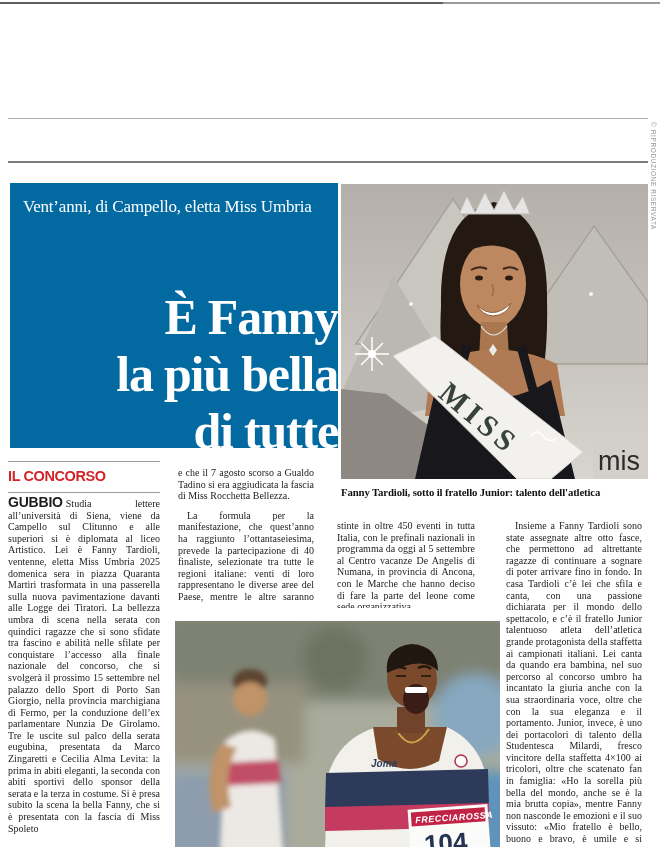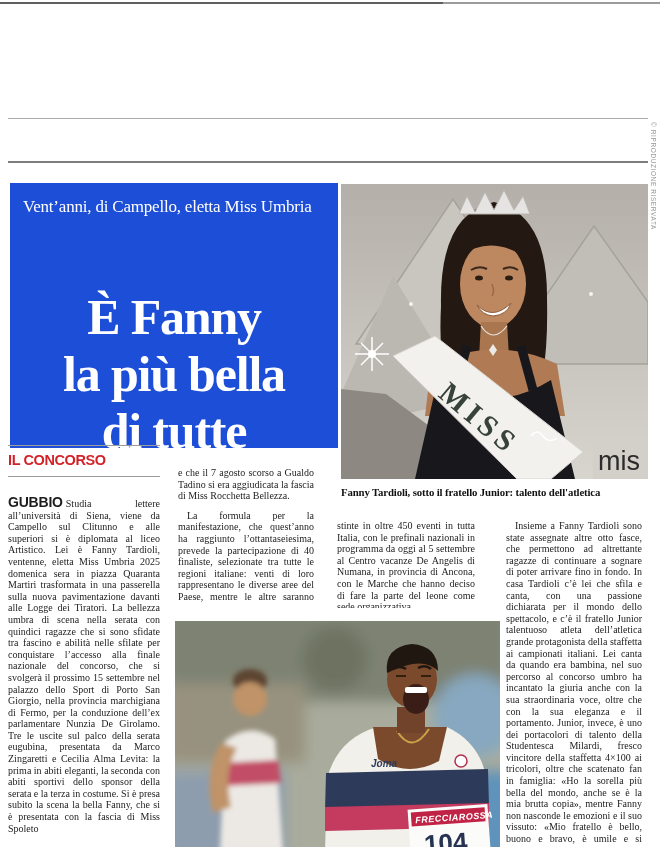--- a/index.html
+++ b/index.html
@@ -17,37 +17,37 @@
   .masthead{position:absolute;left:9px;top:8px;font-weight:bold;font-size:47px;
             letter-spacing:-1px;color:#9c1526;white-space:nowrap;}
   .masthead .amp{font-size:36px;font-style:italic;color:#e3197d;padding:0 5px;}
 
   
   .edge-copy{position:absolute;left:657px;top:122px;transform:rotate(90deg);
              transform-origin:0 0;font-family:"Liberation Sans",sans-serif;
              font-size:6.5px;color:#9a9a9a;letter-spacing:.6px;white-space:nowrap;}
 
   
-  .feature-box{position:absolute;left:10px;top:183px;width:328px;height:265px;background:#1d4ed8;}
+  .feature-box{position:absolute;left:10px;top:183px;width:328px;height:265px;background:#0369a1;}
   .kicker{position:absolute;left:13px;top:13px;color:#fff;font-size:17px;line-height:22.5px;
           letter-spacing:-.2px;}
-  .headline{position:absolute;left:0;top:64px;width:100%;text-align:center;color:#fff;
+  .headline{position:absolute;left:0;top:64px;width:100%;text-align:right;color:#fff;
             font-weight:bold;font-size:50px;line-height:57px;letter-spacing:-1.2px;}
   .headline span{display:block;}
 
   
   .photo-top{position:absolute;left:341px;top:184px;width:307px;height:295px;margin:0;}
   .photo-bottom{position:absolute;left:167px;top:613px;width:325px;height:231px;margin:8px;}
   figure svg{display:block;}
 
   .caption-top{position:absolute;left:341px;top:486px;width:310px;font-weight:bold;
                font-size:10.8px;letter-spacing:-.15px;color:#111;white-space:nowrap;}
 
   
-  .sec-head{position:absolute;left:8px;top:445px;width:152px;}
+  .sec-head{position:absolute;left:8px;top:461px;width:152px;}
   .sec-rule{height:1px;background:#9c9c9c;}
   .sec-label{color:#d2232a;font-family:"Liberation Sans",sans-serif;font-weight:bold;
              font-size:14.5px;letter-spacing:-.4px;padding:6px 0 8px;}
 
   
   .body-col{position:absolute;font-size:10px;line-height:11.6px;text-align:justify;
             color:#1c1c1c;overflow:hidden;}
   .body-col p{margin:8px;}
   .col1{left:8px;top:497px;width:152px;height:349px;}
   .col2{left:170px;top:459px;width:152px;height:144px;}

